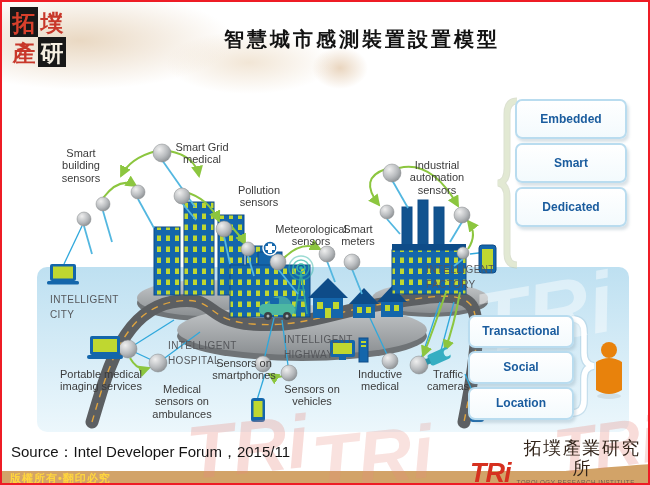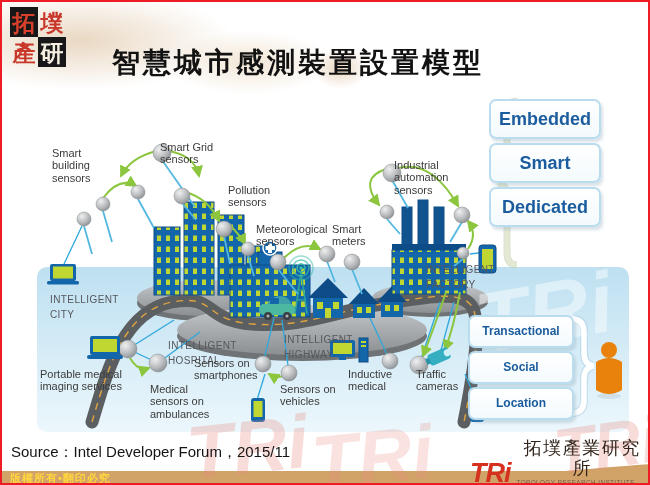--- a/index.html
+++ b/index.html
@@ -17,33 +17,33 @@
   }
   
   .seal{position:absolute;left:8px;top:5px;width:56px;height:60px;z-index:3;
     display:grid;grid-template-columns:28px 28px;grid-template-rows:30px 30px;}
   .seal span{display:flex;align-items:center;justify-content:center;
     font-family:"DejaVu Serif","Liberation Serif",serif;font-weight:bold;font-size:23px;line-height:1;}
   .seal .cell-dark{background:#181818;color:#D8402C;}
   .seal .cell-red{color:#C8372A;}
   .seal .cell-darkwhite{background:#181818;color:#F5EFE2;}
   
-  .title{position:absolute;left:110px;top:42px;width:500px;z-index:3;
-    text-align:left;font-family:"DejaVu Serif","Liberation Serif",serif;
-    font-size:28px;font-weight:bold;letter-spacing:3px;color:#121212;}
-  
-  .lbl{position:absolute;z-index:3;font-size:11px;line-height:1.12;color:#3B3B3B;text-align:left;}
+  .title{position:absolute;left:110px;top:24px;width:500px;z-index:3;
+    text-align:center;font-family:"DejaVu Serif","Liberation Serif",serif;
+    font-size:20px;font-weight:bold;letter-spacing:3px;color:#121212;}
+  
+  .lbl{position:absolute;z-index:3;font-size:11px;line-height:1.12;color:#3B3B3B;text-align:center;}
   .zone{position:absolute;z-index:3;font-size:10px;line-height:1.45;color:#55575B;
     text-align:left;letter-spacing:0.4px;}
   
   .cbox,.dbox{position:absolute;z-index:3;border:2px solid #B9DCEF;border-radius:7px;
     background:linear-gradient(#FFFFFF,#F3FAFD);
     box-shadow:2px 3px 3px rgba(120,150,170,0.28);
     text-align:center;font-weight:bold;color:#1A5C9E;}
-  .cbox{left:487px;width:108px;height:36px;line-height:36px;font-size:18px;}
+  .cbox{left:513px;width:108px;height:36px;line-height:36px;font-size:12px;}
   .dbox{left:466px;width:102px;height:29px;line-height:29px;font-size:12px;}
   
   .source{position:absolute;left:9px;top:441px;z-index:3;font-size:15px;color:#141414;}
   .tri-footer{position:absolute;left:468px;top:437px;z-index:3;display:flex;align-items:flex-end;}
   .tri-abbr{font-size:27px;line-height:0.9;font-weight:bold;font-style:italic;color:#D6301F;
     letter-spacing:-1px;margin-right:6px;}
   .tri-names{display:flex;flex-direction:column;}
   .tri-zh{font-size:18px;font-weight:normal;color:#32241A;letter-spacing:1.5px;line-height:1.1;text-align:center;}
   .tri-en{font-size:6.3px;color:#6E5E50;letter-spacing:0.45px;}
   .copyright-bar{position:absolute;left:0;top:469px;width:650px;height:14px;z-index:1;
@@ -305,21 +305,21 @@
 
     <path d="M420,483 C 470,481 520,471 650,462 L650,483 Z" fill="#D2A368"></path>
   </svg>
 
   <div class="wm" style="left:185px;top:402px;font-size:75px;transform:rotate(-6deg);color:rgba(232,140,128,0.30);">TRi</div>
   <div class="wm" style="left:310px;top:412px;font-size:75px;transform:rotate(-6deg);color:rgba(232,140,128,0.25);">TRi</div>
   <div class="wm" style="left:552px;top:406px;font-size:65px;transform:rotate(-8deg);color:rgba(232,140,128,0.30);">TRi</div>
   <div class="wm" style="left:474px;top:262px;font-size:85px;transform:rotate(-10deg);color:rgba(255,255,255,0.45);">TRi</div>
 
   <div class="lbl" style="left:50px;top:145px;width:58px">Smart building sensors</div>
-  <div class="lbl" style="left:158px;top:139px;width:84px">Smart Grid sensors</div>
+  <div class="lbl" style="left:158px;top:139px;width:84px">Smart Grid medical</div>
   <div class="lbl" style="left:226px;top:182px;width:62px">Pollution sensors</div>
   <div class="lbl" style="left:254px;top:221px;width:110px">Meteorological sensors</div>
   <div class="lbl" style="left:330px;top:221px;width:52px">Smart meters</div>
   <div class="lbl" style="left:392px;top:157px;width:86px">Industrial automation sensors</div>
   <div class="zone" style="left:48px;top:291px;width:88px">INTELLIGENT CITY</div>
   <div class="zone" style="left:166px;top:337px;width:92px">INTELLIGENT HOSPITAL</div>
   <div class="zone" style="left:282px;top:331px;width:88px">INTELLIGENT HIGHWAY</div>
   <div class="zone" style="left:424px;top:261px;width:88px">INTELLIGENT FACTORY</div>
   <div class="lbl" style="left:38px;top:366px;width:122px">Portable medical imaging services</div>
   <div class="lbl" style="left:148px;top:381px;width:64px">Medical sensors on ambulances</div>

